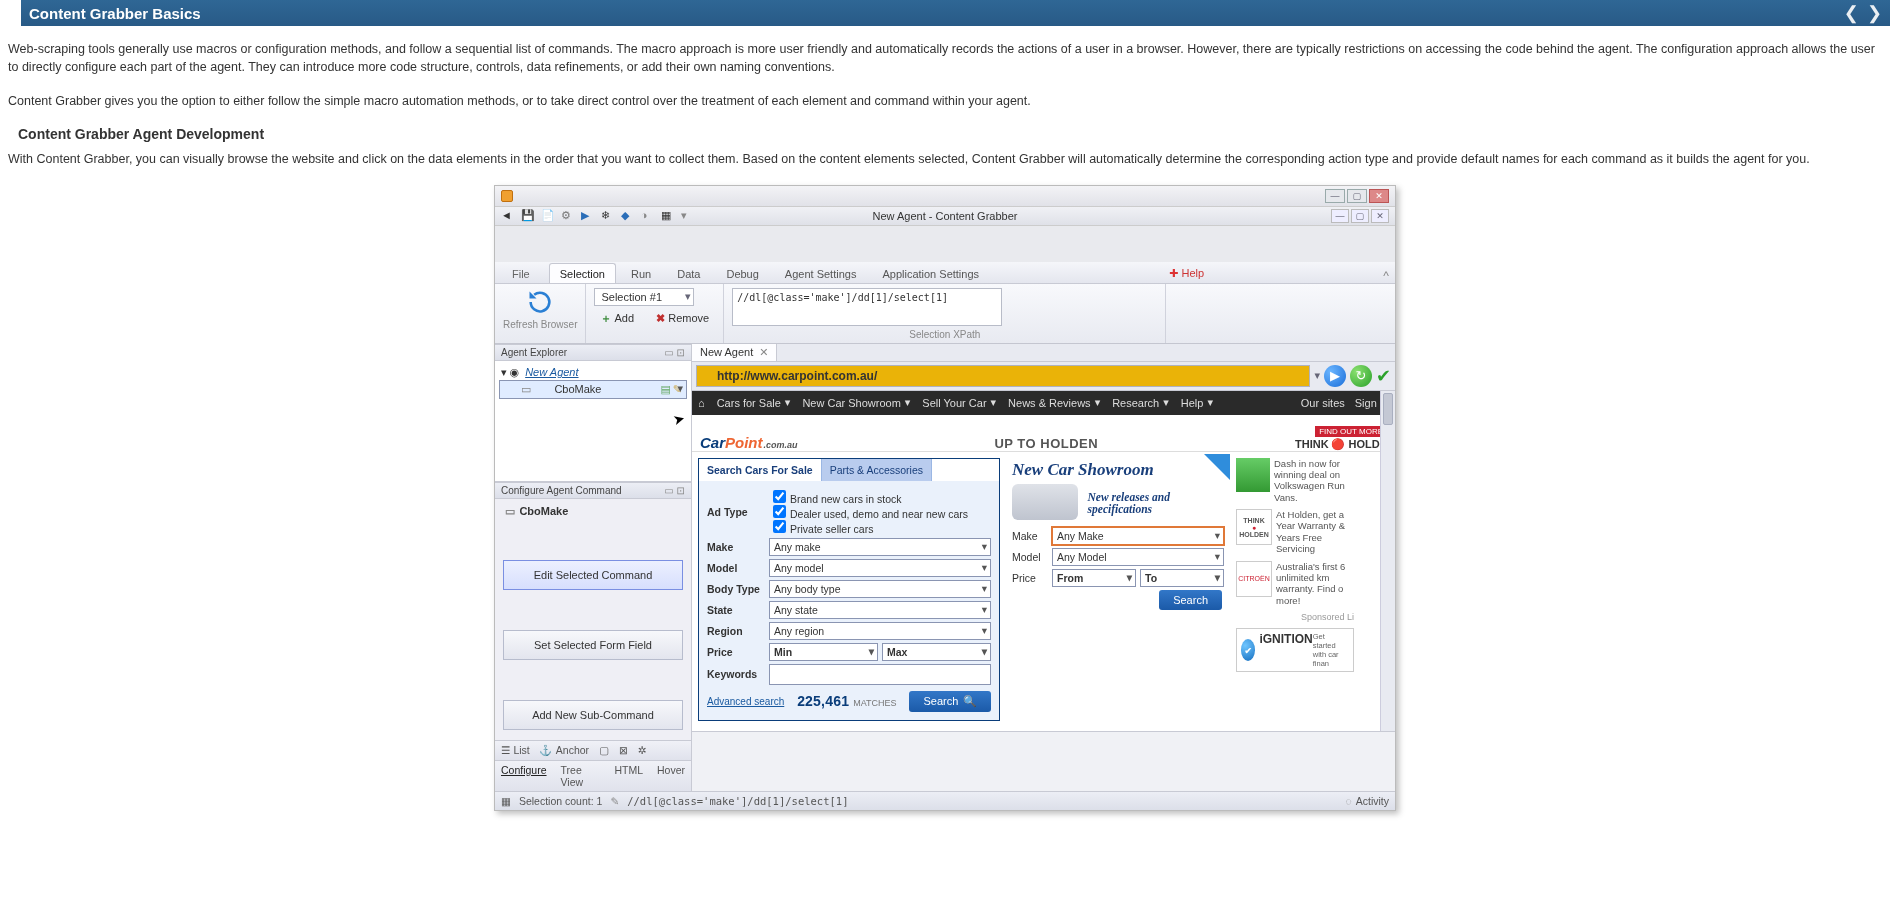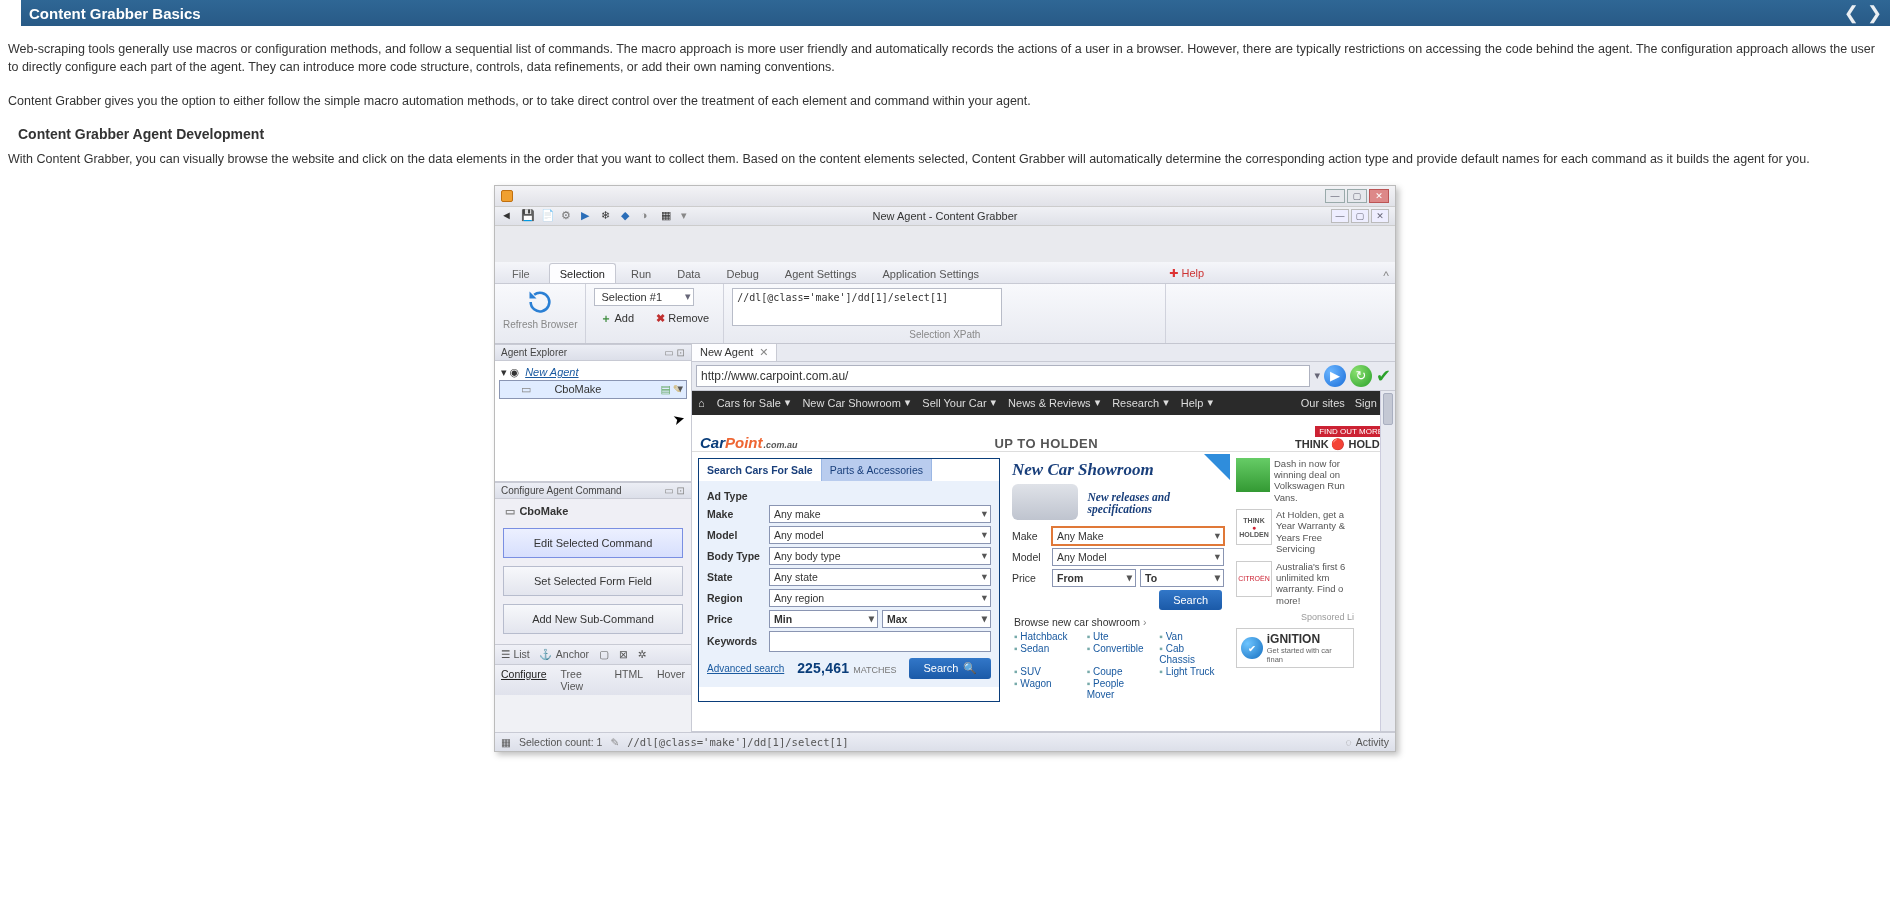--- a/index.html
+++ b/index.html
@@ -45,31 +45,31 @@
   .pane-h { background:linear-gradient(#eceef5,#dcdfe9); border-bottom:1px solid #c8cad4; border-top:1px solid #c8cad4; padding:2px 6px; display:flex; align-items:center; font-size:10px; color:#444; }
   .pane-h .ph-r { margin-left:auto; display:flex; gap:3px; color:#888; }
   .tree { background:#fff; height:112px; border-bottom:1px solid #c8cad4; padding:4px 4px; font-size:11px; position:relative; }
   .tree-row { display:flex; align-items:center; gap:3px; padding:1px 2px; }
   .tree-row.sel { background:#e0ecff; }
   .tree .lvl1 { margin-left:3px; font-style:italic; text-decoration:underline; color:#1a5aa0; }
   .tree .lvl2 { margin-left:20px; color:#333; }
   .tree .row-icons { margin-left:auto; display:flex; gap:2px; }
   .cfg-body { background:#efeff5; padding:6px 8px 10px 8px; display:flex; flex-direction:column; gap:8px; }
   .cfg-body .cmd-name { font-weight:bold; font-size:11px; color:#333; margin:0 0 2px 2px; display:flex; align-items:center; gap:4px;}
-  .big-btn { background:linear-gradient(#f7f8fb,#e3e5ee); border:1px solid #b7bccd; padding:8px 10px; text-align:center; font-size:11px; color:#333; }
+  .big-btn { background:linear-gradient(#f7f8fb,#e3e5ee); border:1px solid #b7bccd; padding:8px 10px; text-align:center; font-size:11px; color:#333;margin-top:32px; }
   .big-btn.primary { border:1px solid #7a8fe2; background:linear-gradient(#ecf0ff,#d7dffd); }
   .tool-row { border-top:1px solid #c8cad4; background:linear-gradient(#f0f1f7,#e0e2ec); padding:3px 6px; display:flex; align-items:center; gap:10px; font-size:10.5px; color:#555; }
   .tool-row .itm { display:flex; align-items:center; gap:3px; }
   .tab-row { border-top:1px solid #c8cad4; background:linear-gradient(#f0f1f7,#e0e2ec); padding:3px 6px; display:flex; gap:14px; font-size:10.5px; color:#555; }
   .tab-row .ttab.active { color:#222; text-decoration:underline; }
   .right-col { flex:1; display:flex; flex-direction:column; }
   .doc-tab-row { display:flex; border-bottom:1px solid #c8cad4; background:#e8eaf1; font-size:11px; }
   .doc-tab { background:#fdfdff; border-right:1px solid #c8cad4; padding:2px 8px; display:flex; align-items:center; gap:6px; }
   .addr-row { display:flex; align-items:center; gap:4px; padding:3px 4px; background:#e8eaf1; border-bottom:1px solid #c8cad4; }
-  .addr-row input { flex:1; background:#ffffff; border:1px solid #aeb2c0; padding:3px 4px; font-size:12px; color:#333; }
+  .addr-row input { flex:1; background:#eab308; border:1px solid #aeb2c0; padding:3px 20px; font-size:12px; color:#333;font-weight:bold; }
   .circ { width:22px; height:22px; border-radius:50%; display:flex; align-items:center; justify-content:center; color:#fff; font-size:13px; }
   .circ.blue { background:radial-gradient(circle at 30% 30%,#6ab5ff,#1a6ed9); }
   .circ.green { background:radial-gradient(circle at 30% 30%,#8ae070,#2aa12a); }
   .chk-g { color:#2aa12a; font-size:18px; }
   .site { position:relative; height:340px; background:#fff; overflow:hidden; border-bottom:1px solid #c8cad4; }
   .site-nav { background:#2a2a2a; color:#ddd; display:flex; align-items:center; font-size:11px; padding:0 6px; height:24px; gap:12px; }
   .site-nav .ni { display:flex; align-items:center; gap:4px; }
   .site-nav .nr { margin-left:auto; display:flex; gap:10px; }
   .site-banner { display:flex; align-items:flex-end; padding:2px 8px 0 8px; height:34px; border-bottom:1px solid #ddd; }
   .cp-logo { font-family:Arial; font-weight:bold; font-style:italic; }
@@ -347,20 +347,25 @@
             <div class="site-main">
 
               <div class="sbox">
                 <div class="s-tabs">
                   <div class="st active">Search Cars For Sale</div>
                   <div class="st">Parts &amp; Accessories</div>
                 </div>
                 <div class="s-body">
                   <div class="fld">
                       <span class="lab">Ad Type</span>
+                    <span class="lab-wide">
+                      <label class="chk"><input type="checkbox" checked="" style=""><span>Brand new cars in stock</span></label><br>
+                      <label class="chk"><input type="checkbox" checked="" style=""><span>Dealer used, demo and near new cars</span></label><br>
+                      <label class="chk"><input type="checkbox" checked="" style=""><span>Private seller cars</span></label>
+                    </span>
                   </div>
                   <div class="fld">
                       <span class="lab">Make</span>
                       <div class="sel">Any make</div>
                     </div>
                   <div class="fld">
                       <span class="lab">Model</span>
                       <div class="sel">Any model</div>
                     </div>
                   <div class="fld">
@@ -415,36 +420,20 @@
                     <div class="sel">Any Model</div>
                   </div>
                 <div class="m-fld">
                     <span class="lab">Price</span>
                   <div class="dsel">
                       <div class="sel">From</div>
                       <div class="sel">To</div>
                     </div>
                 </div>
                 <div class="m-btn-row"><span class="sbtn" style="display:inline-flex">Search</span></div>
-                <div class="m-links">
-                  <div class="bh"><span>Browse new car showroom</span> <span style="color:#888">›</span></div>
-                  <div class="m-grid">
-                    <a>Hatchback</a>
-                    <a>Ute</a>
-                    <a>Van</a>
-                    <a>Sedan</a>
-                    <a>Convertible</a>
-                    <a>Cab Chassis</a>
-                    <a>SUV</a>
-                    <a>Coupe</a>
-                    <a>Light Truck</a>
-                    <a>Wagon</a>
-                    <a>People Mover</a>
-                  </div>
-                </div>
               </div>
 
               <div class="r-col">
                 <div class="r-ad">
                     <div class="thumb" style="background:linear-gradient(#6c6,#393)"></div>
                     <div class="txt">Dash in now for winning deal on Volkswagen Run Vans.</div>
                   </div>
                 <div class="r-ad">
                     <div class="thumb" style="display:flex;flex-direction:column;align-items:center;justify-content:center;font-size:7px;font-weight:bold;background:#fff;border:1px solid #ccc">
                       <span>THINK</span>
@@ -455,21 +444,21 @@
                   </div>
                 <div class="r-ad">
                     <div class="thumb" style="background:#fff;border:1px solid #ccc;display:flex;align-items:center;justify-content:center">
                       <span style="font-size:7px;color:#c23">CITROËN</span>
                     </div>
                     <div class="txt">Australia's first 6 unlimited km warranty. Find o more!</div>
                   </div>
                 <div style="text-align:right;color:#999;font-size:9px">Sponsored Li</div>
                 <div style="margin-top:6px;border:1px solid #ccc;padding:3px 4px;display:flex;align-items:center;gap:4px">
                   <span style="width:22px;height:22px;border-radius:50%;background:radial-gradient(circle at 30% 30%,#6ec5ff,#166fc0);display:flex;align-items:center;justify-content:center;color:#fff">✔</span>
-                  <span style="display:flex;flex-direction:column">
+                  <span style="display:flex;flex-direction:row">
                     <b style="font-size:12px;color:#333">iGNITION</b>
                     <span style="font-size:7.5px;color:#666">Get started with car finan</span>
                   </span>
                 </div>
               </div>
             </div>
           </div>
         </div>
       </div>
 

